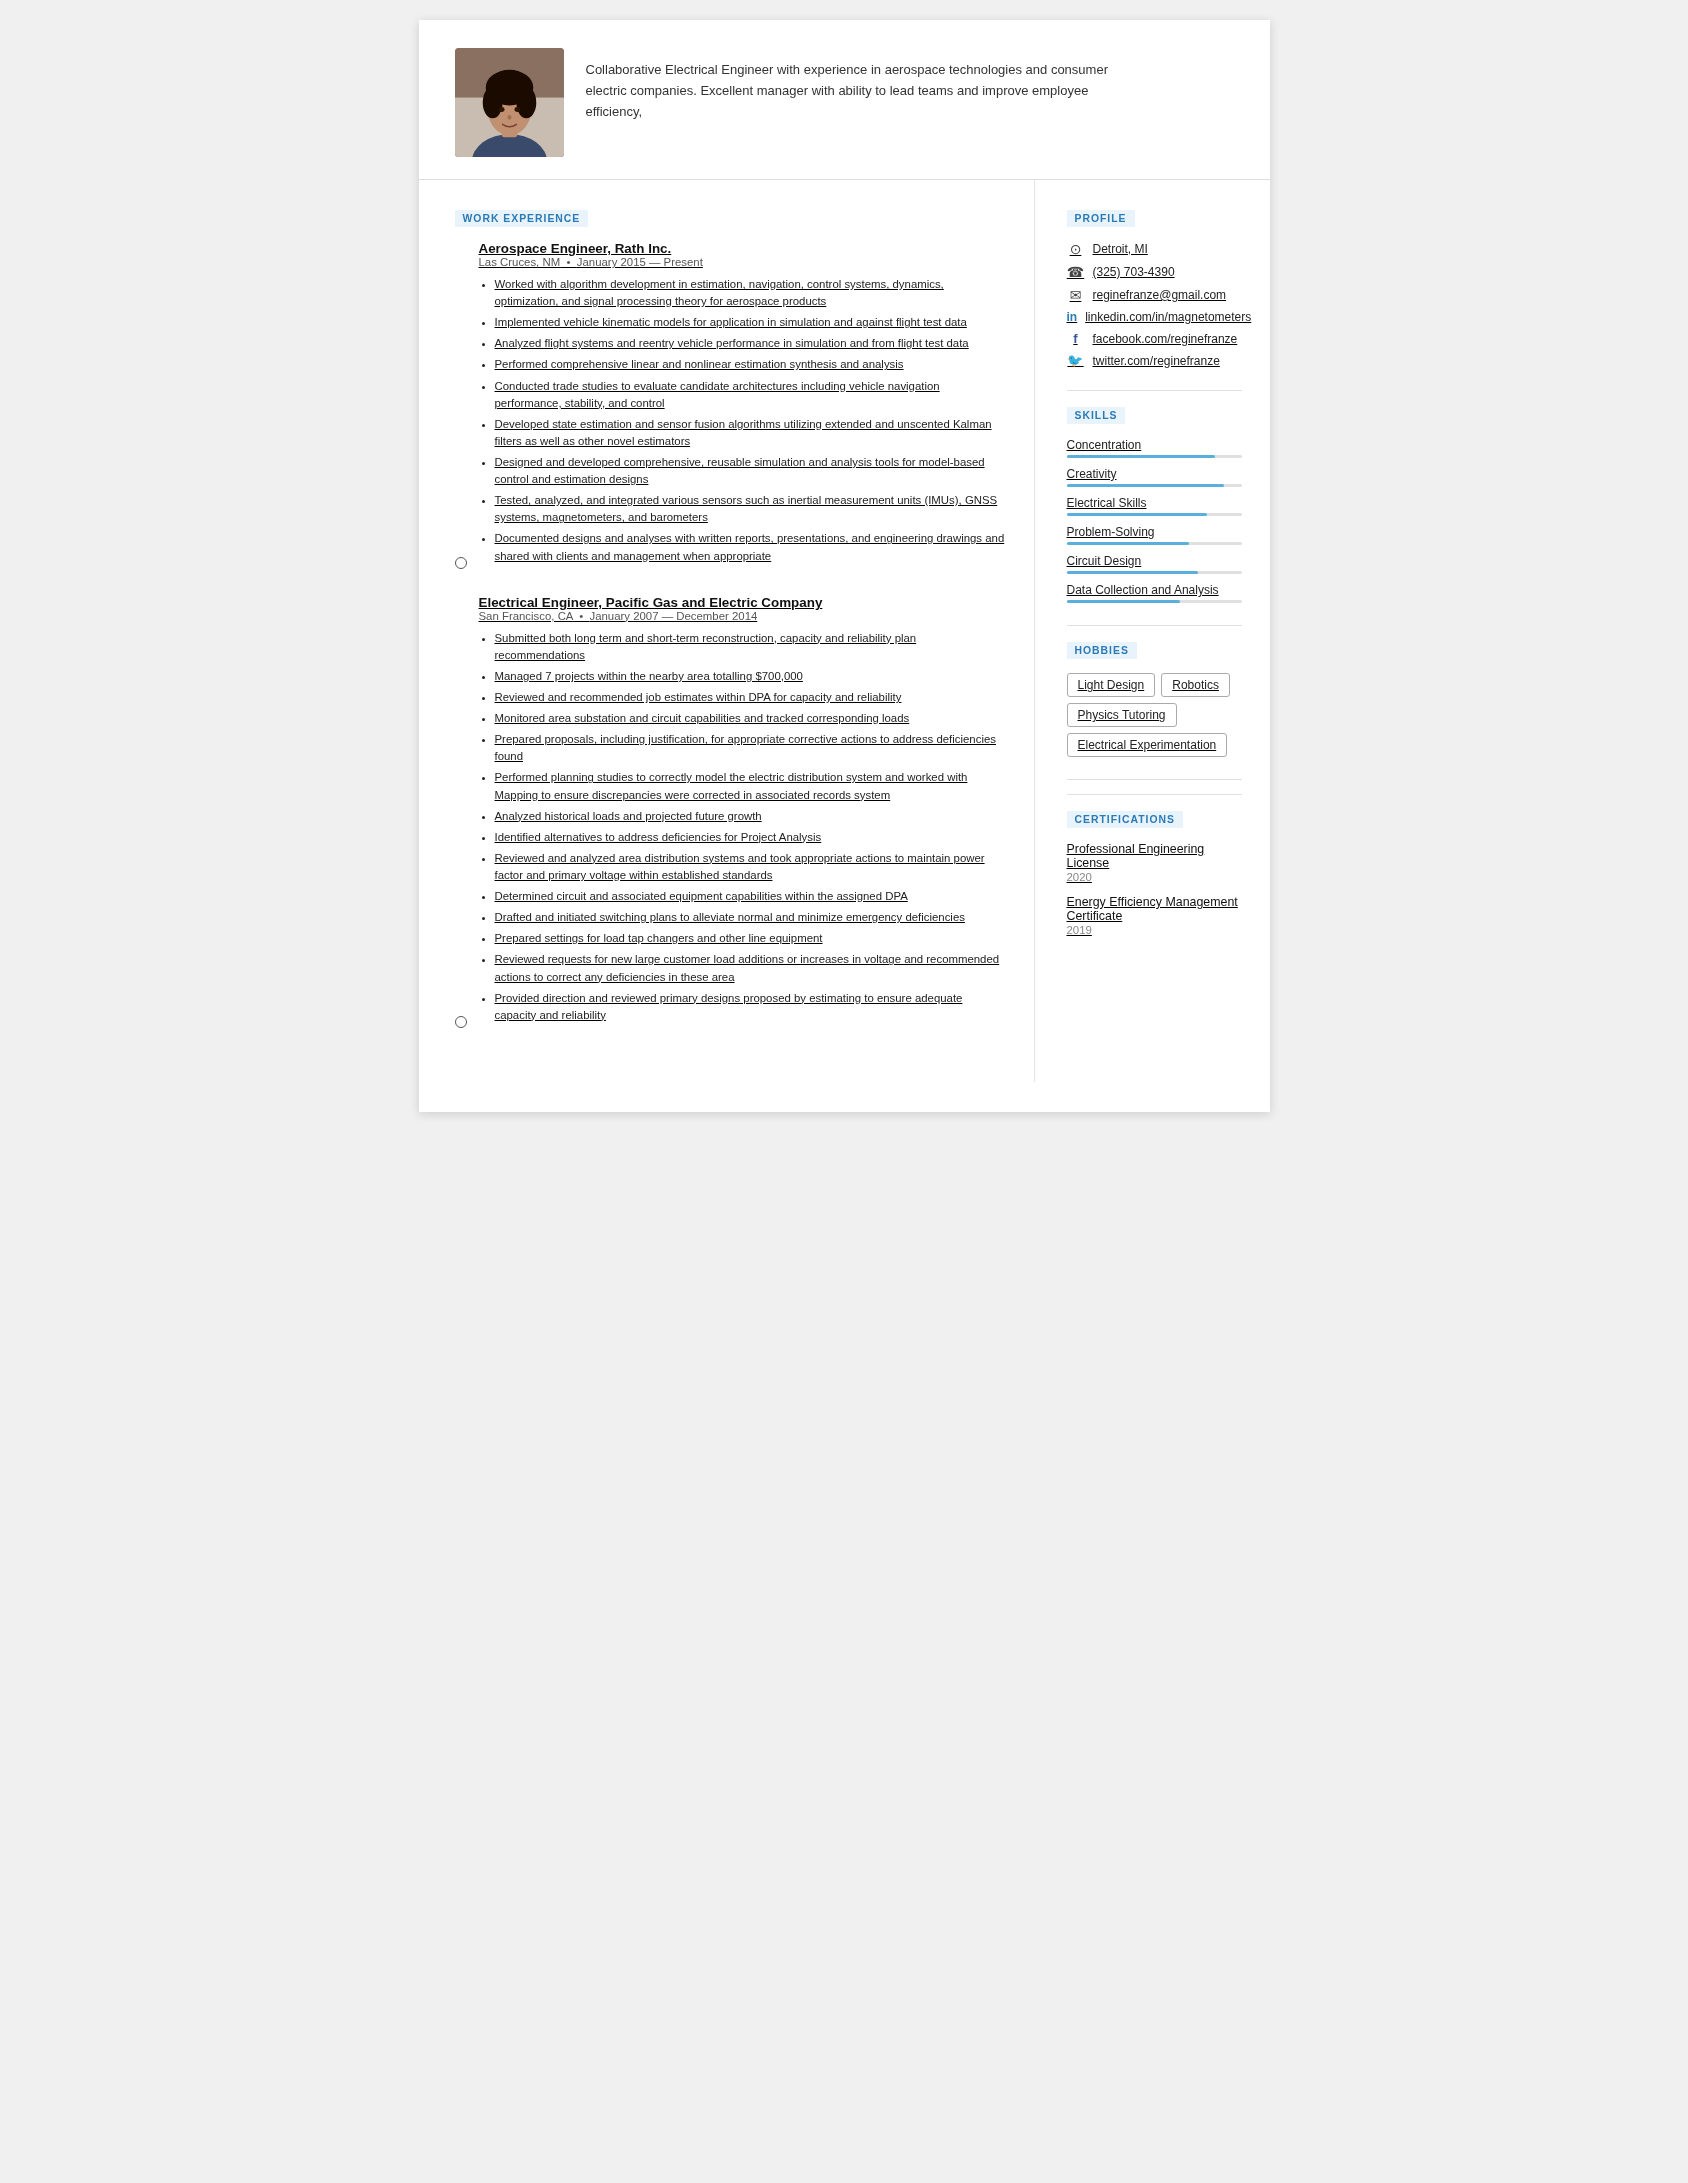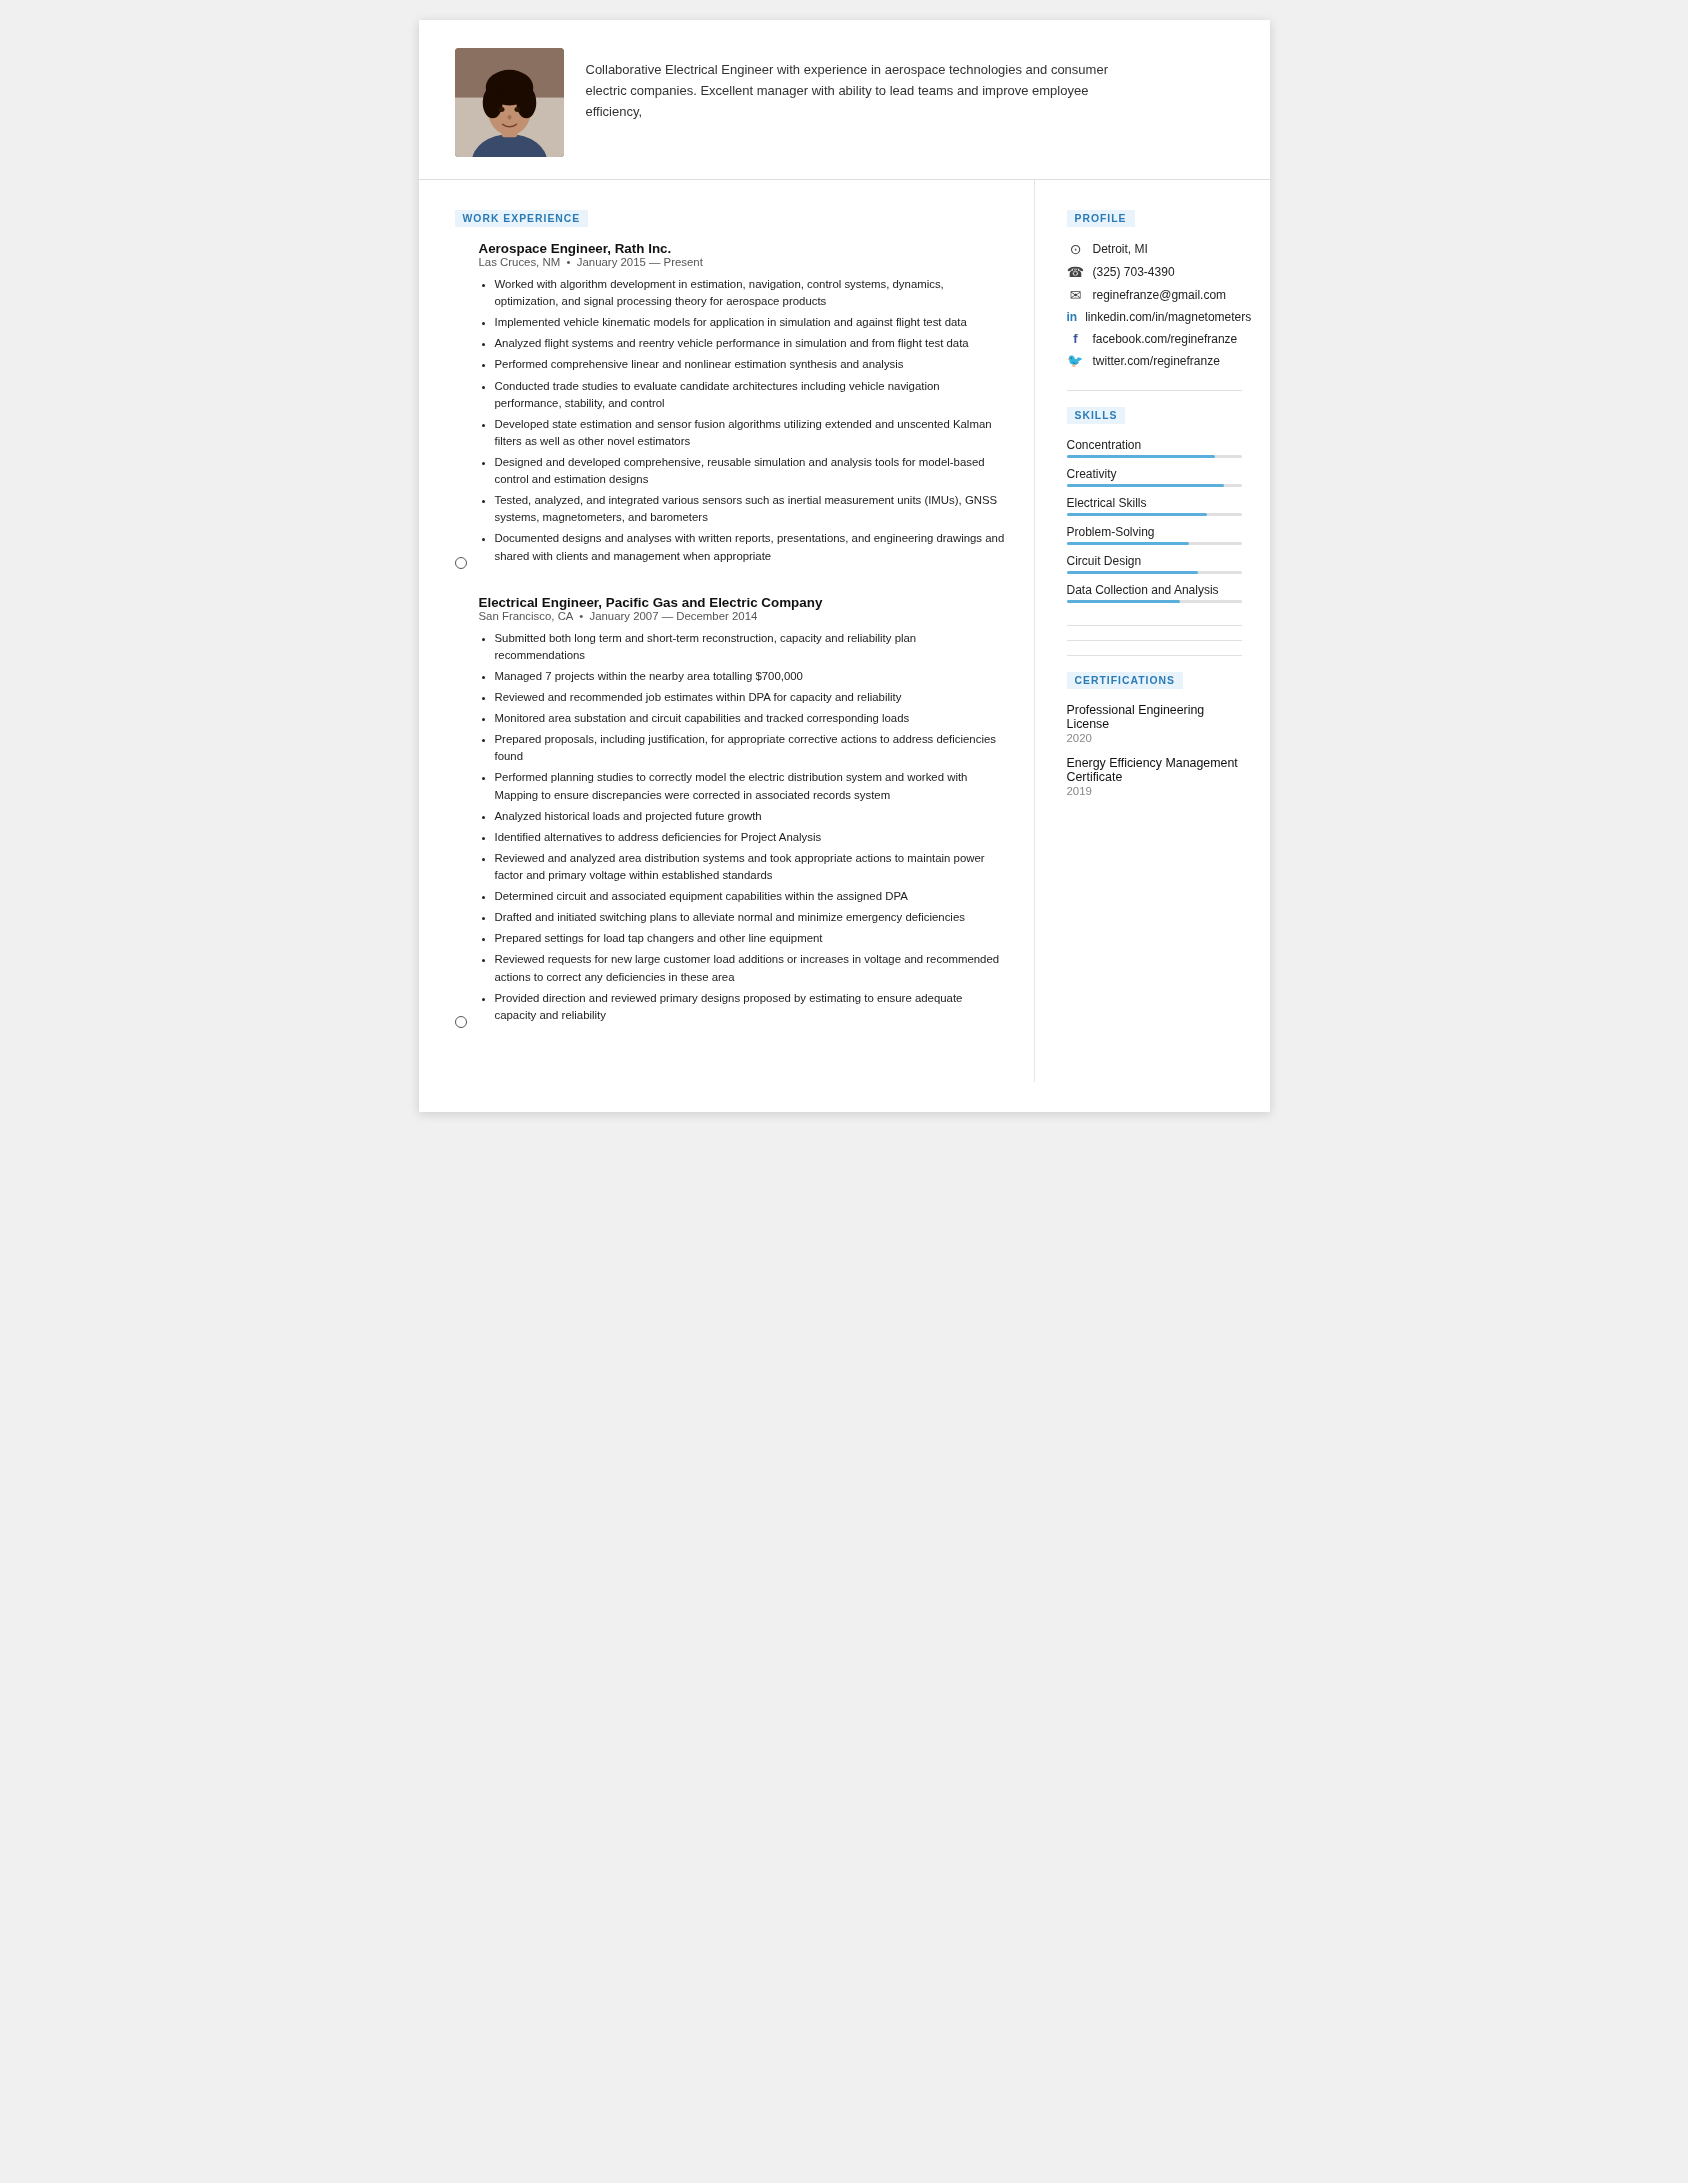--- a/index.html
+++ b/index.html
@@ -49,20 +49,21 @@
       font-size: 13px;
       color: #333;
       margin-top: 8px;
       line-height: 1.6;
       max-width: 554px;
     }
     
     .body {
       display: flex;
       gap: 8px;
+      text-decoration: underline;
     }
     .left-col {
       flex: 1;
       padding: 28px 28px 28px 36px;
       border-right: 1.5px solid #e5e5e5;
     }
     .right-col {
       width: 227px;
       padding: 28px 28px 28px 24px;
       flex-shrink: 0;
@@ -371,20 +372,29 @@
         <div class="skill-item">
           <div class="skill-name">Data Collection and Analysis</div>
           <div class="skill-bar">
             <div class="skill-bar-fill" style="width:65%"></div>
           </div>
         </div>
       </div>
 
       <hr class="divider">
 
+      <div class="right-section">
+        <div class="section-title">HOBBIES</div>
+        <div class="hobbies-grid">
+          <div class="hobby-tag">Light Design</div>
+          <div class="hobby-tag">Robotics</div>
+          <div class="hobby-tag">Physics Tutoring</div>
+          <div class="hobby-tag">Electrical Experimentation</div>
+        </div>
+      </div>
 
       <hr class="divider">
 
 
       <hr class="divider">
 
       <div class="right-section">
         <div class="section-title">CERTIFICATIONS</div>
         <div class="cert-item">
           <div class="cert-name">Professional Engineering License</div>

